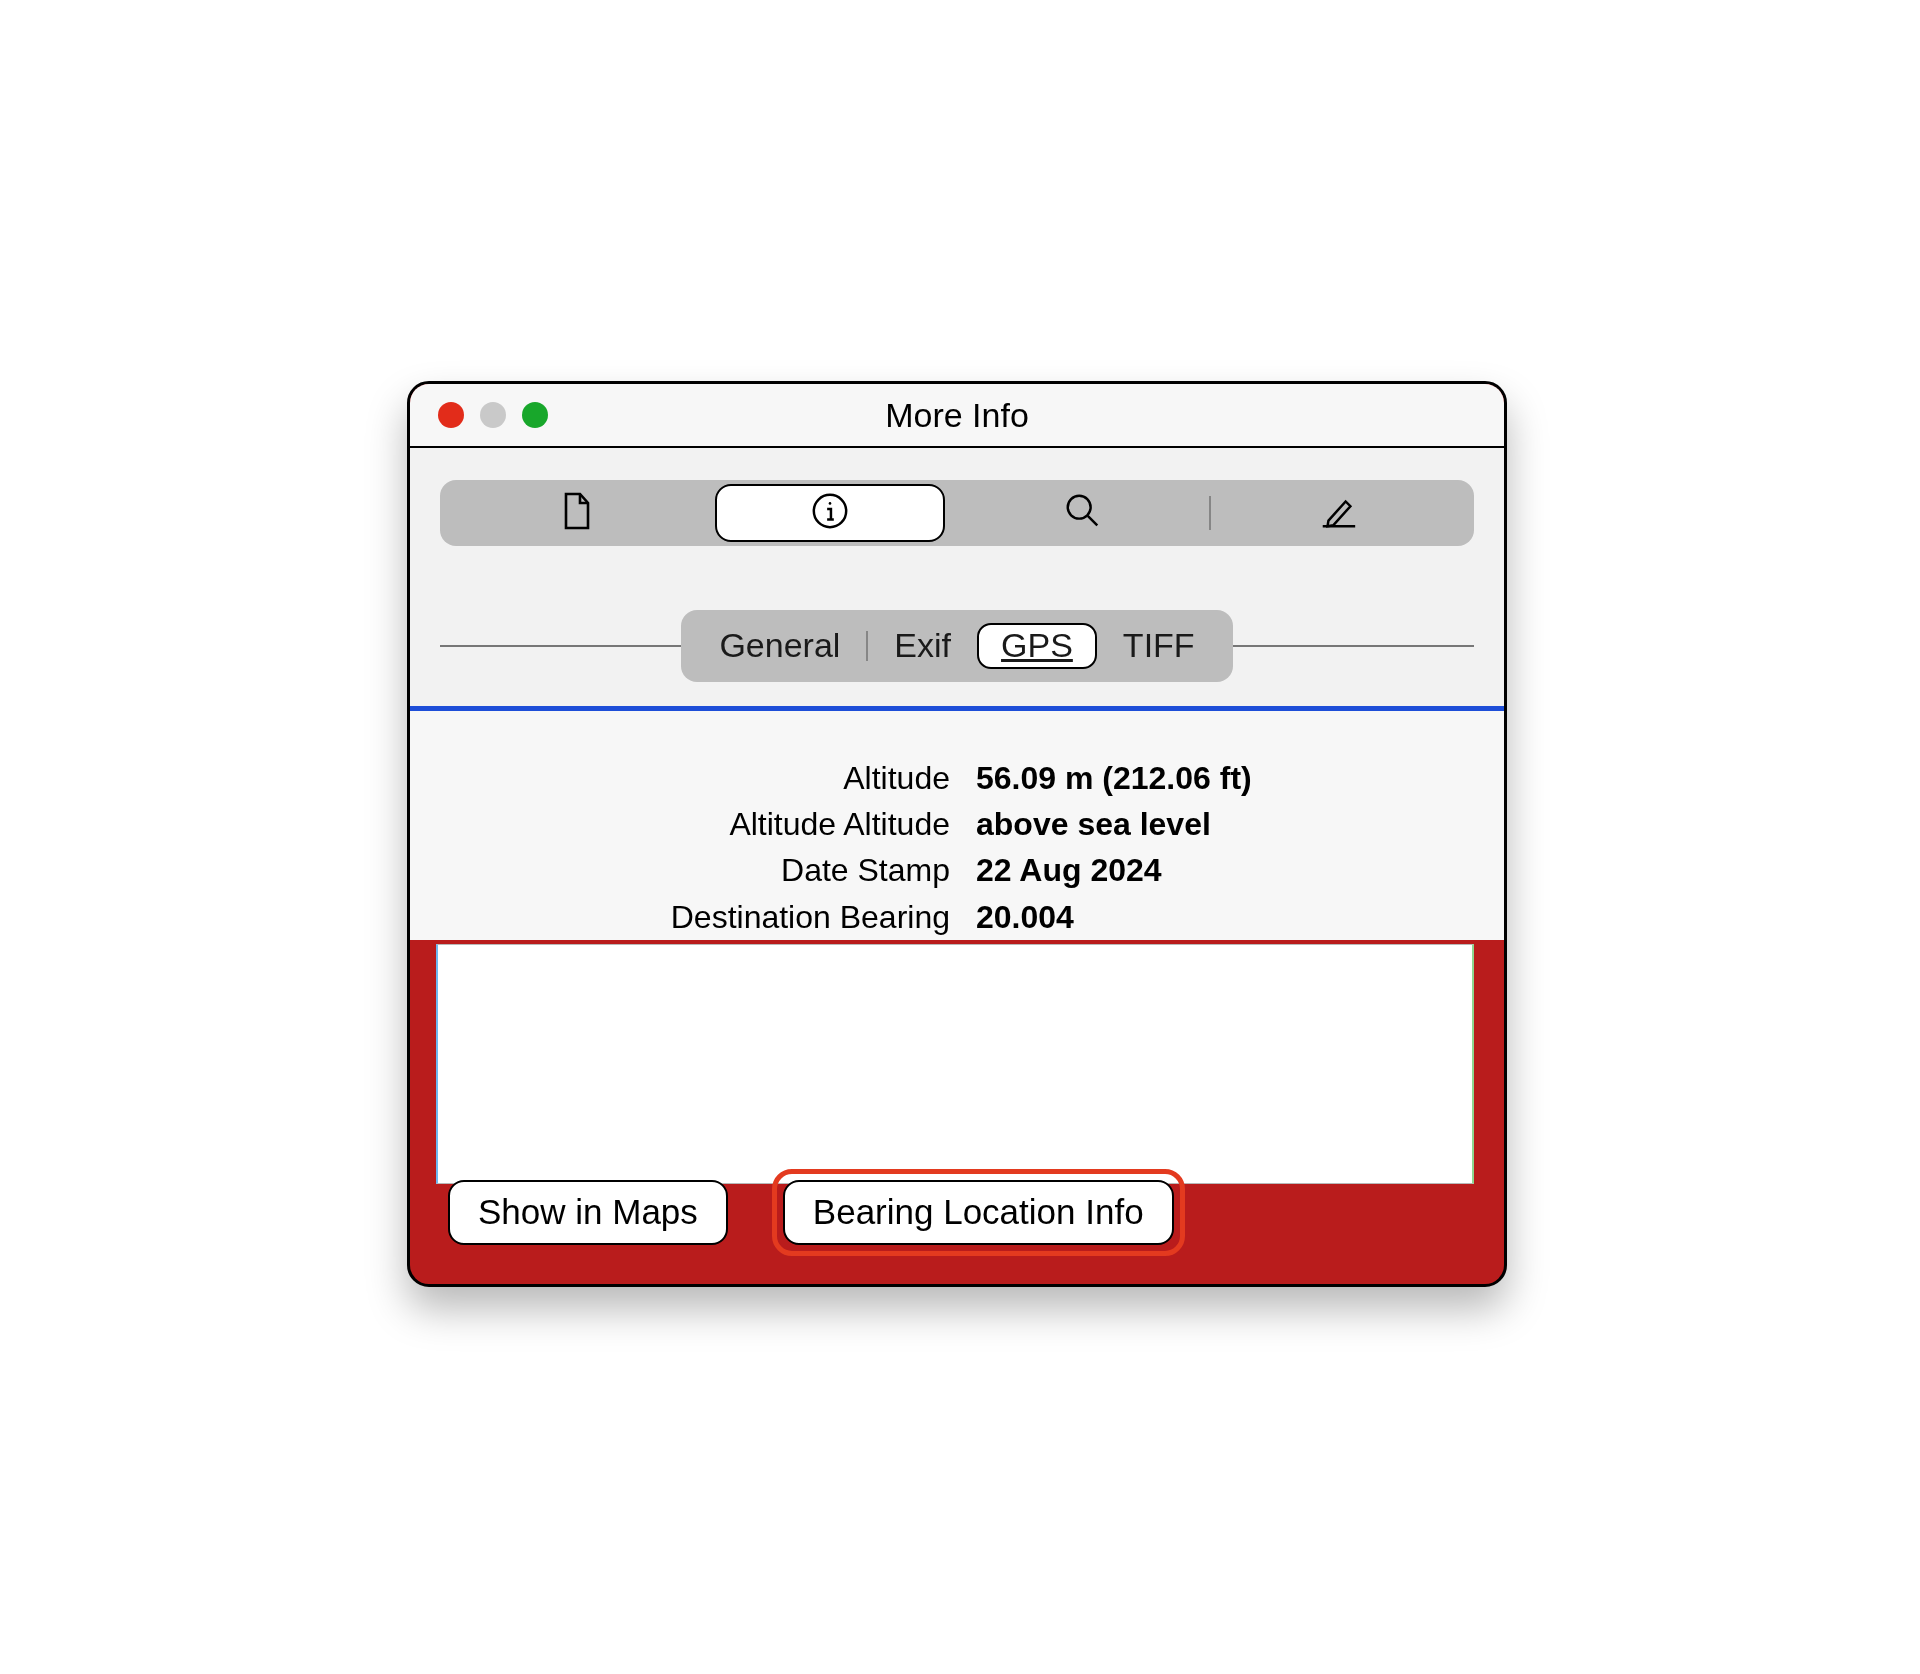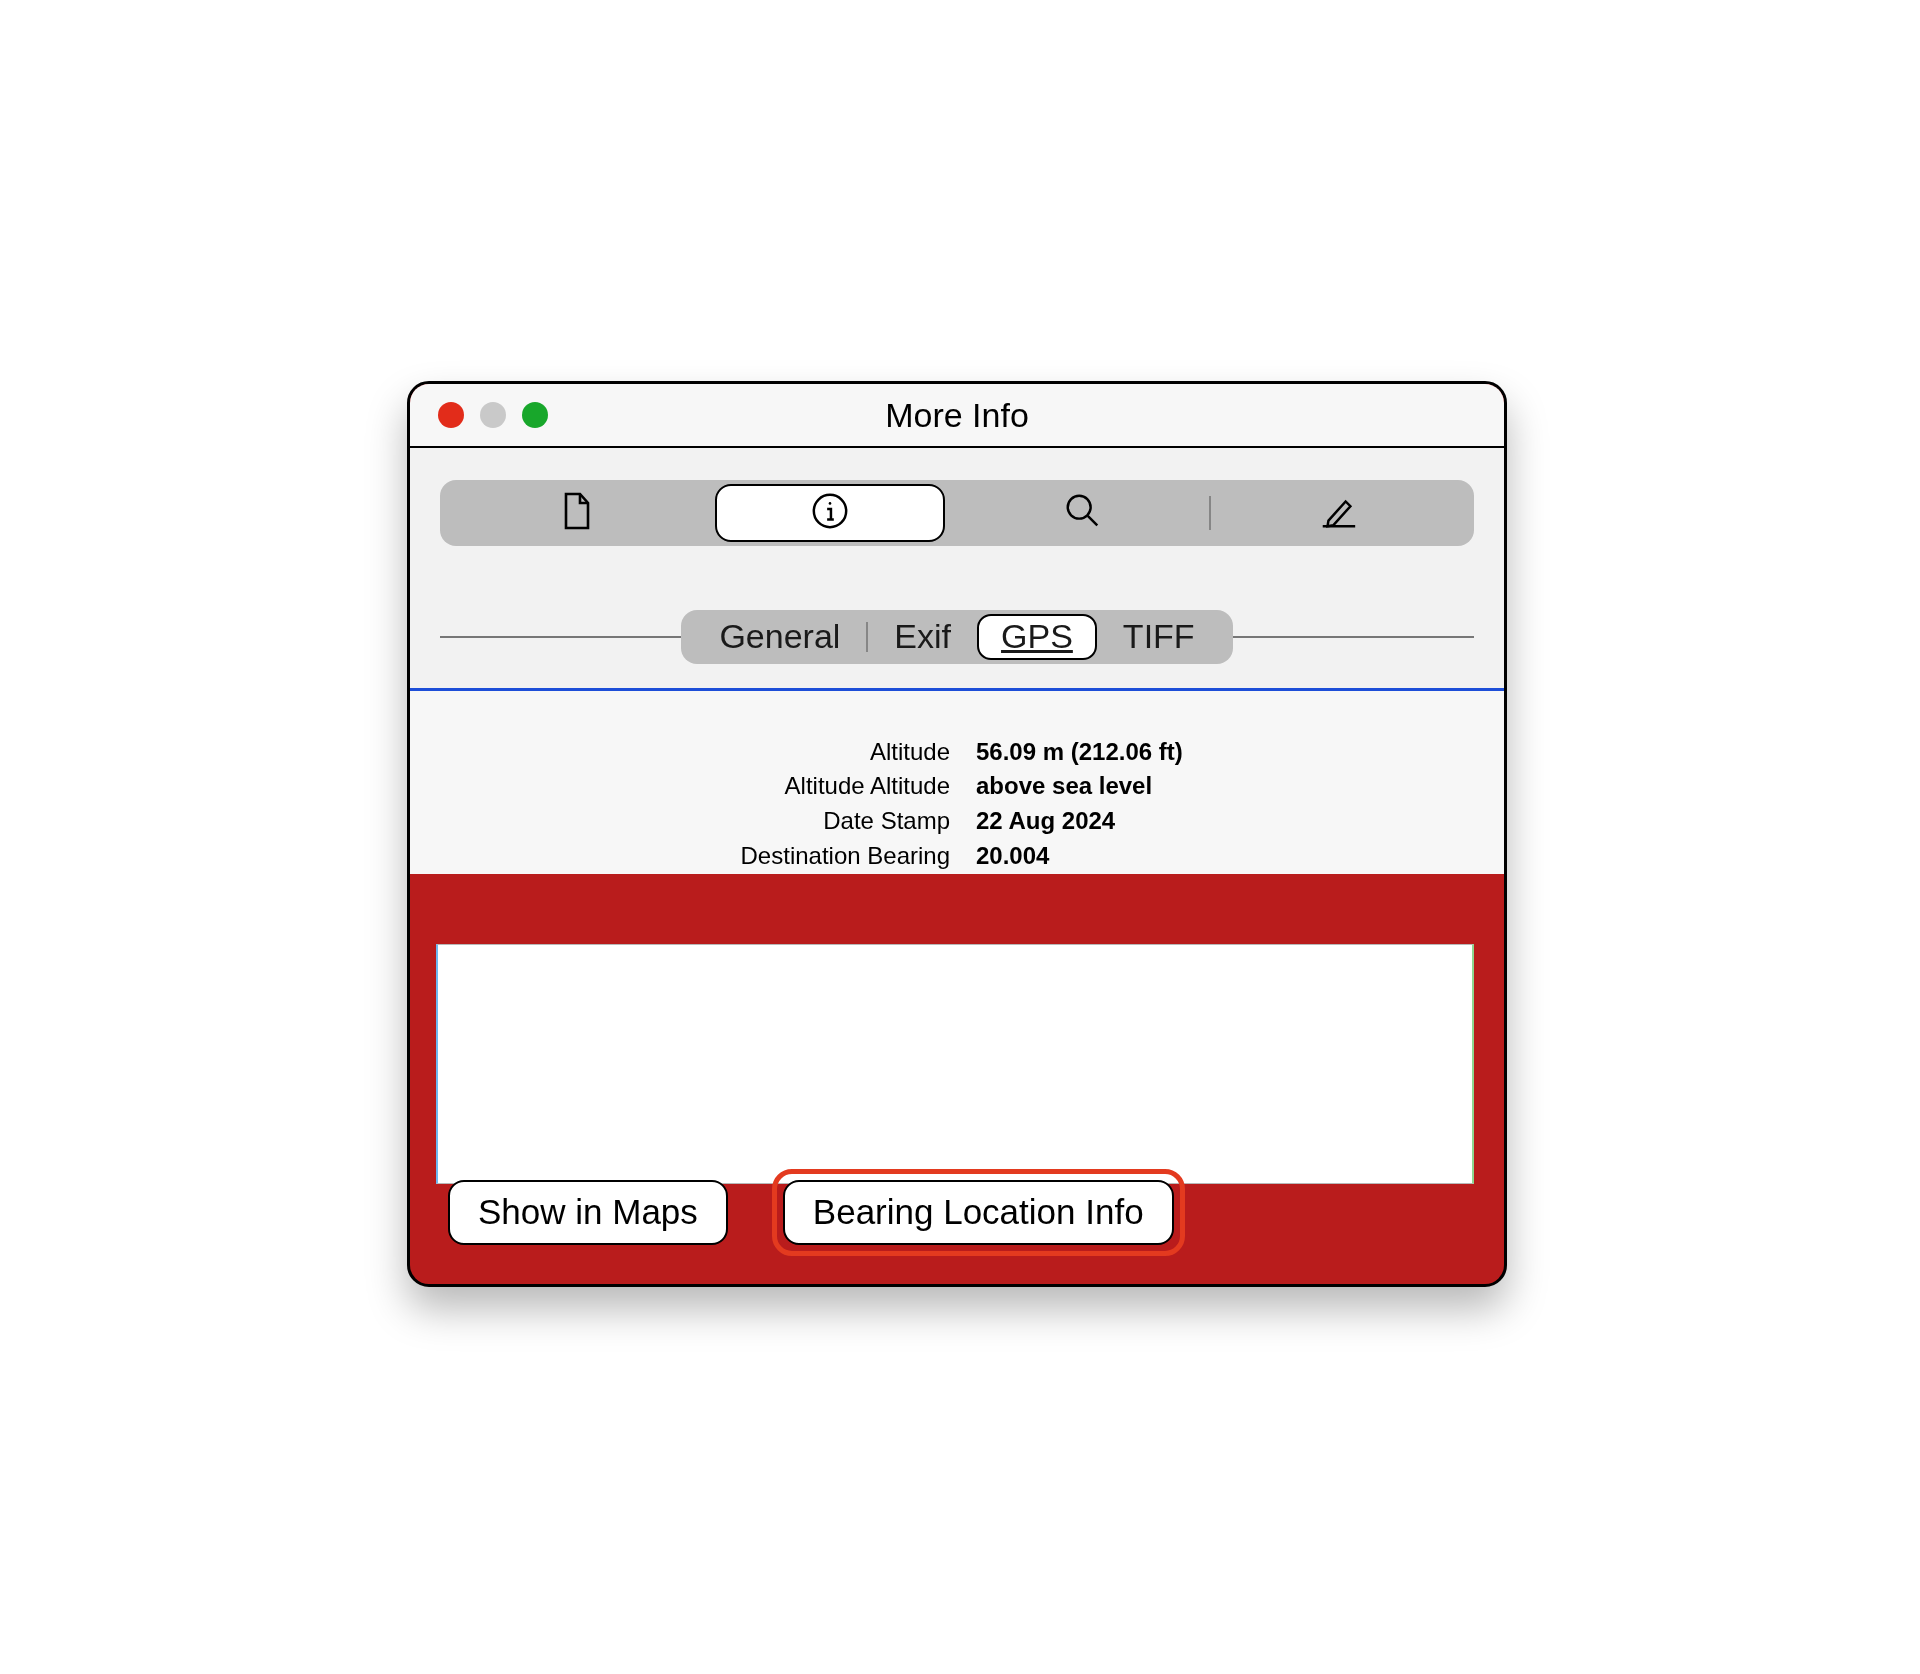--- a/index.html
+++ b/index.html
@@ -108,21 +108,21 @@
       margin-top: 64px;
     }
     .hr-line {
       flex: 1;
       height: 2px;
       background: #777;
     }
     .tabs-pill {
       background: #bdbdbd;
       border-radius: 16px;
-      height: 54px;
+      height: 72px;
       display: flex;
       align-items: center;
       padding: 16px 22px;
       gap: 10px;
     }
     .tab {
       font-size: 34px;
       padding: 0 16px;
       height: 46px;
       display: flex;
@@ -141,23 +141,23 @@
     }
     .tab-sep {
       width: 2px;
       height: 30px;
       background: #5a5a5a;
       opacity: .55;
     }
     
     .content {
       background: #f7f7f7;
-      border-top: 3px solid #1d4ed8;
+      border-top: 5px solid #1d4ed8;
       padding: 44px 40px 0 40px;
-      font-size: 24px;
+      font-size: 32px;
     }
     .kv {
       display: flex;
       gap: 26px;
       line-height: 1.45;
     }
     .kv .k {
       flex: 0 0 500px;
       text-align: right;
       color: #000;

